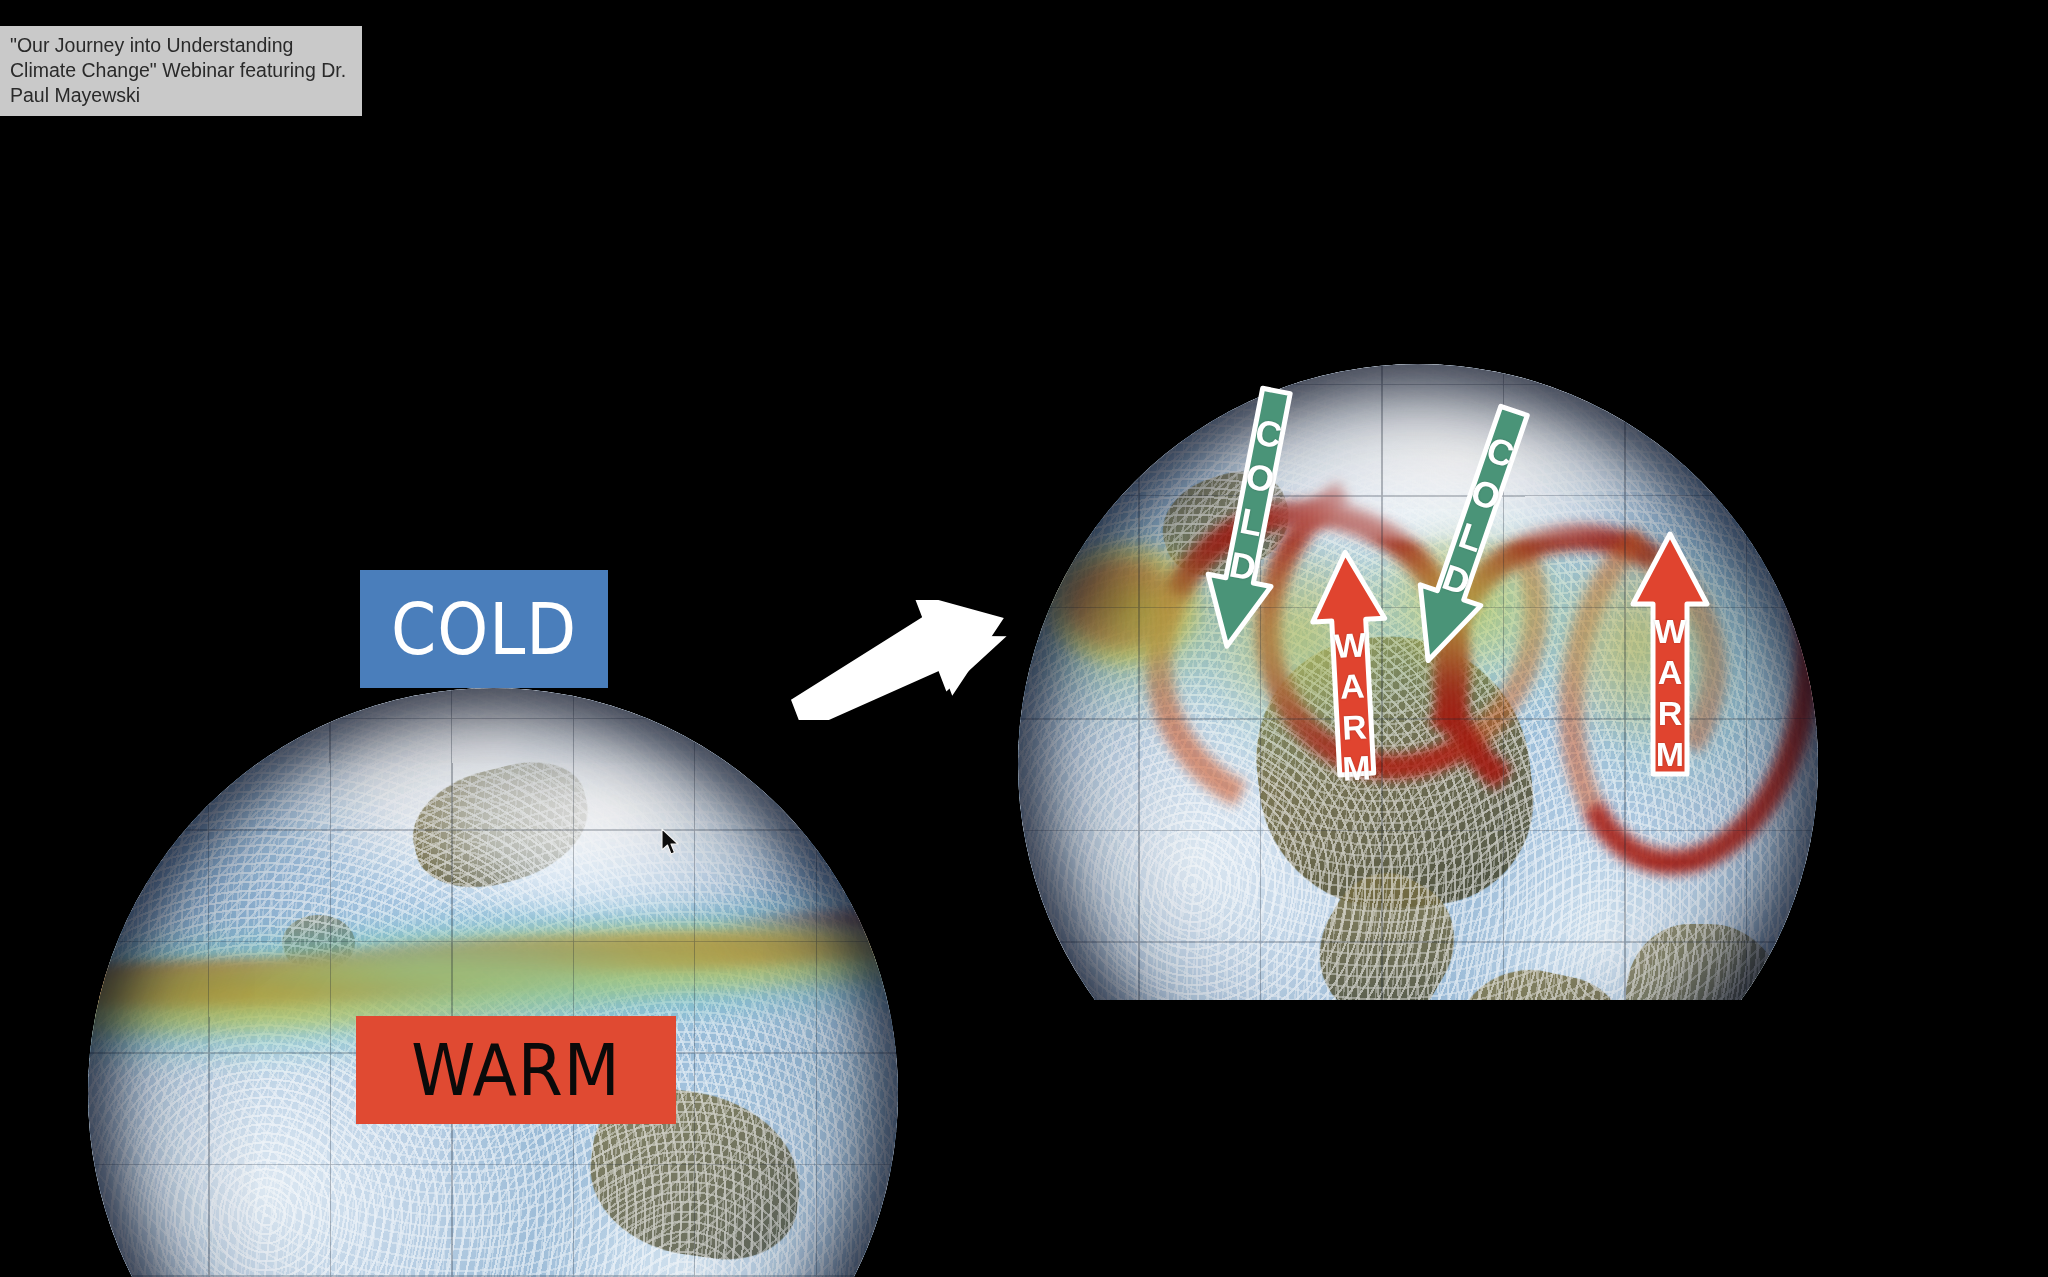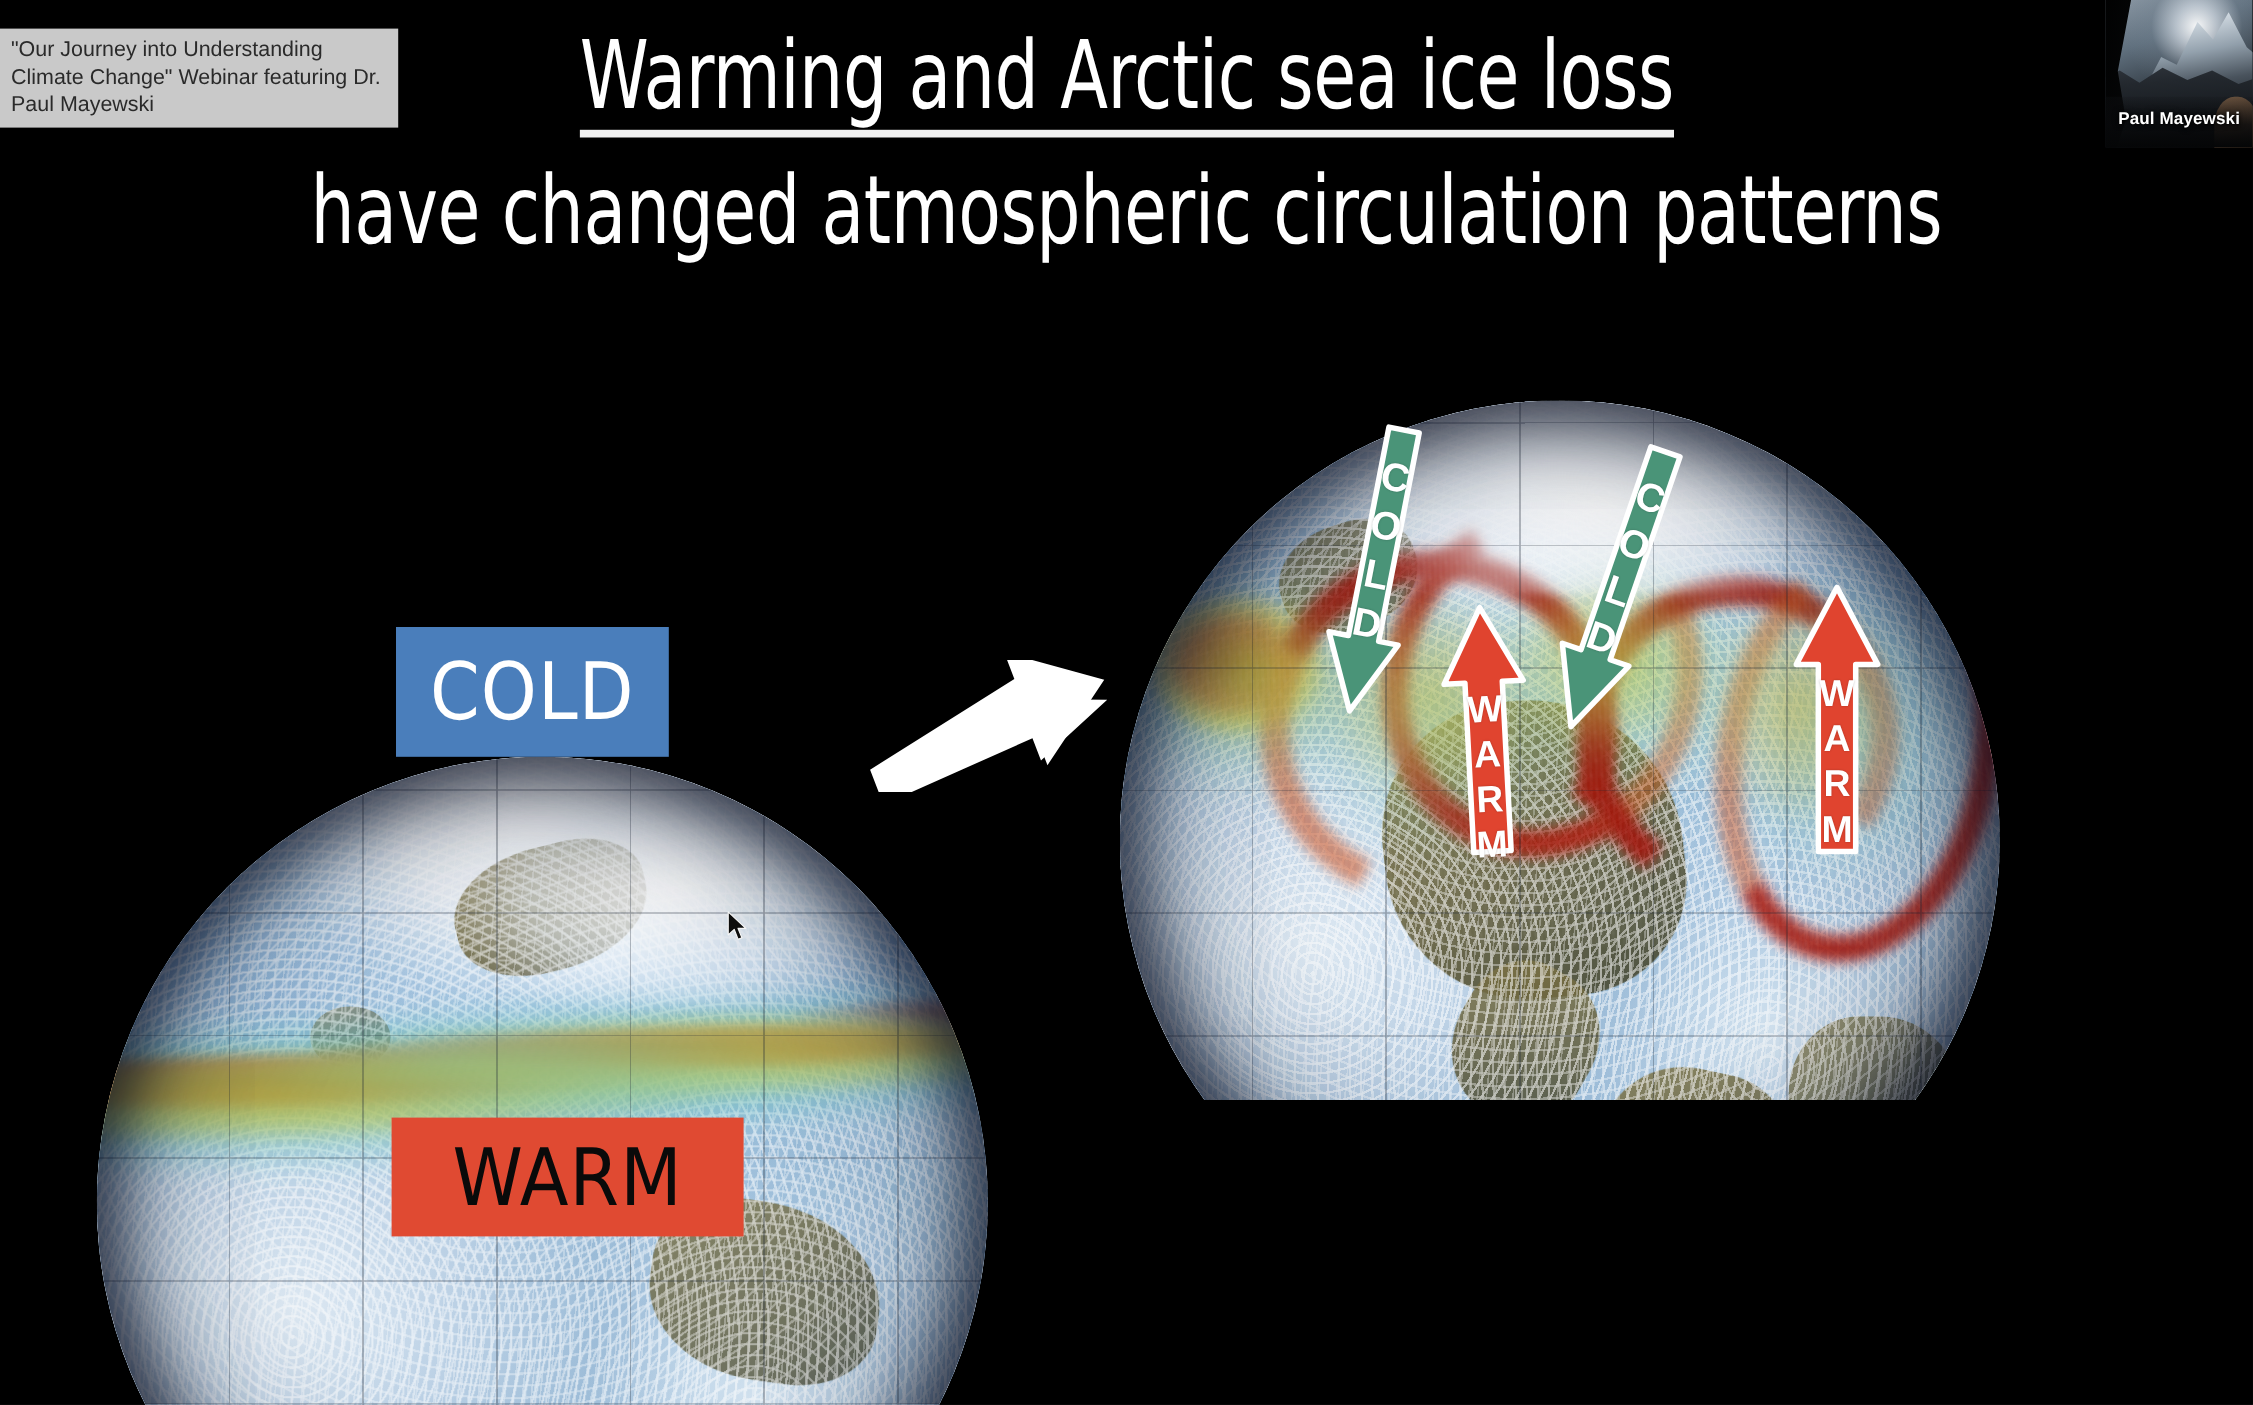--- a/index.html
+++ b/index.html
@@ -458,40 +458,25 @@
 
   <div class="vec-arrow" style="left:1630px; top:530px; width:80px; height:248px; transform: rotate(0deg); transform-origin: 50% 100%;">
     <svg width="80" height="248" viewBox="0 0 80 248">
       <polygon points="40,4 77,74 57,74 57,244 23,244 23,74 3,74" fill="#e0442f" stroke="#ffffff" stroke-width="5" stroke-linejoin="round"></polygon>
     </svg>
     <div class="vec-label" style="top:82px; font-size:34px;">
       <span style="writing-mode: vertical-rl; text-orientation: upright; letter-spacing:3px; line-height:1;">WARM</span>
     </div>
   </div>
 
-  <div class="title-block">
-    <div>
-      <span class="title-line1">Warming and Arctic sea ice loss</span>
-    </div>
-    <span class="title-line2">have changed atmospheric circulation patterns</span>
-  </div>
 
   <div class="caption-overlay">
     <span>"Our Journey into Understanding Climate Change" Webinar featuring Dr. Paul Mayewski</span>
   </div>
 
-  <div class="speaker-thumb">
-    <div class="thumb-sky"></div>
-    <div class="thumb-peak"></div>
-    <div class="thumb-ridge"></div>
-    <div class="thumb-dark-left"></div>
-    <div class="thumb-body"></div>
-    <div class="thumb-foreground"></div>
-    <div class="thumb-name">Paul Mayewski</div>
-  </div>
 
   <div class="cursor">
     <svg width="22" height="30" viewBox="0 0 22 30">
       <polygon points="1,1 1,22 6.5,17 10,26 13.5,24.5 10,16 17,16" fill="#0d0d0d" stroke="#f5f5f5" stroke-width="1.1" stroke-linejoin="round"></polygon>
     </svg>
   </div>
 
 </div>
 
 </body></html>

